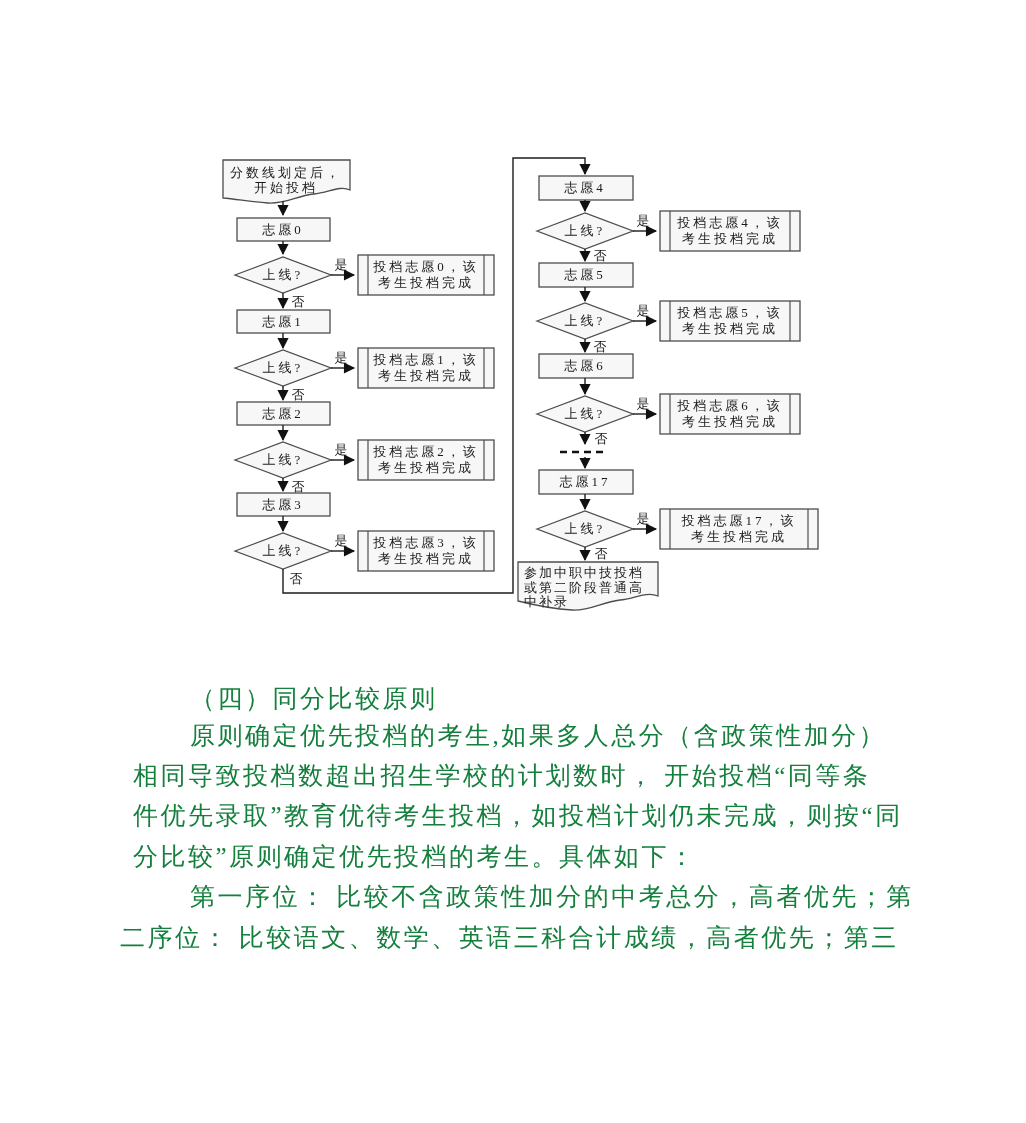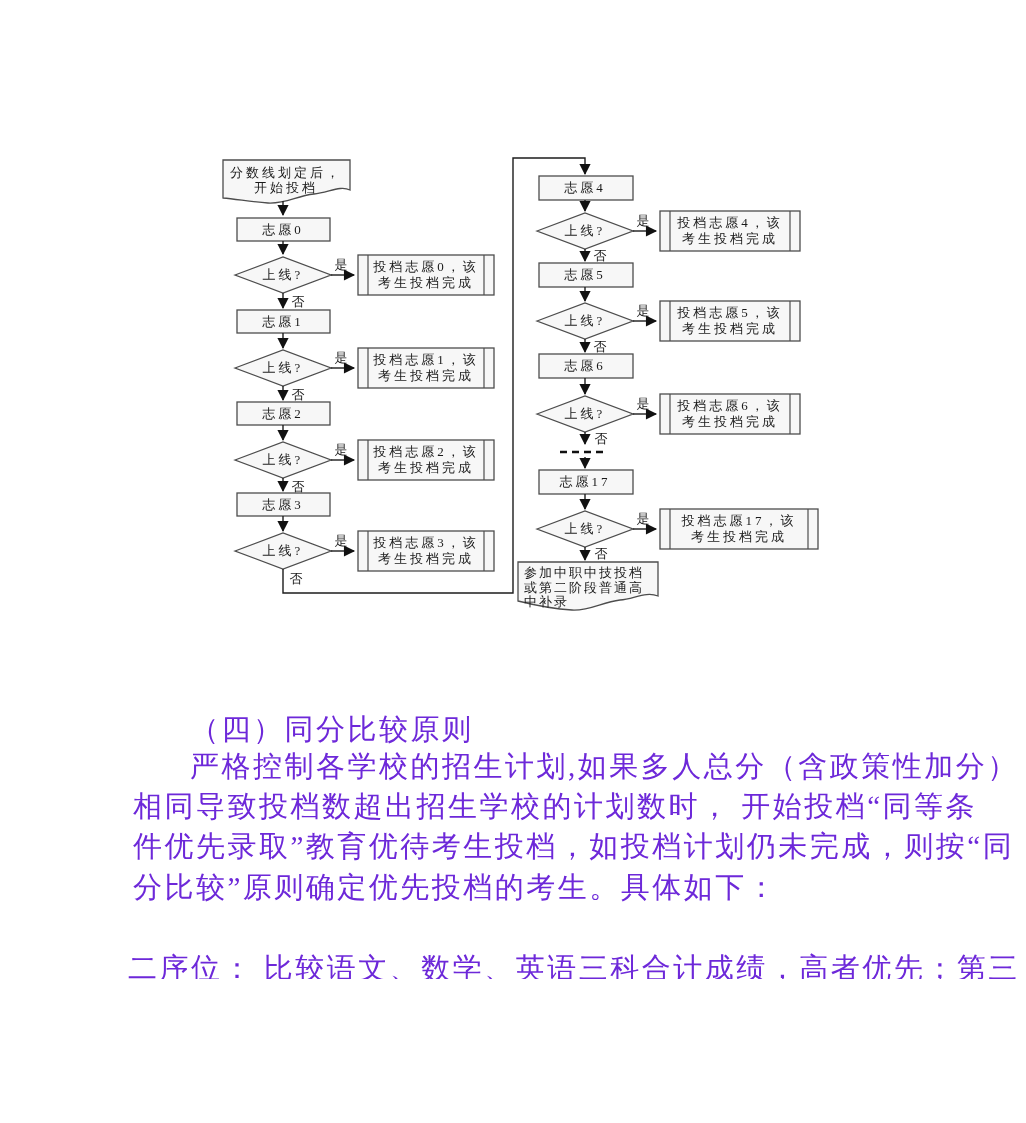--- a/index.html
+++ b/index.html
@@ -14,24 +14,23 @@
   .shape{fill:#f7f7f7;stroke:#4d4d4d;stroke-width:1.3;}
   .docshape{fill:#f7f7f7;stroke:#4d4d4d;stroke-width:1.3;}
   .rline{stroke:#4d4d4d;stroke-width:1.2;}
   .fl{stroke:#1c1c1c;stroke-width:1.4;fill:none;marker-end:url(#ah);}
   .dash{stroke:#111;stroke-width:2.6;stroke-dasharray:7 5;fill:none;}
   .ft{font-family:"Liberation Serif","DejaVu Serif",serif;font-size:13px;fill:#1a1a1a;text-anchor:middle;letter-spacing:3px;}
   .ftl{font-family:"Liberation Serif","DejaVu Serif",serif;font-size:13px;fill:#1a1a1a;text-anchor:start;letter-spacing:2px;}
   .lbl{font-family:"Liberation Serif","DejaVu Serif",serif;font-size:13px;fill:#1a1a1a;text-anchor:middle;letter-spacing:0;}
   .tline{
     position:absolute;
-    font-size:29px;color:#6d28d9;
+    font-size:25px;color:#15803d;
     letter-spacing:2.5px;line-height:1.25;
     white-space:nowrap;
-    margin-top:28px;
   }
   .pagenum{
     position:absolute;left:136px;top:1000px;
     font-size:24px;color:#111;letter-spacing:1px;
   }
 </style>
 </head>
 <body>
 
 <div class="page">
@@ -225,21 +224,22 @@
     <g>
       <path class="docshape" d="M518,562 L658,562 L658,596 C646,591 634,599 620,600 C602,602 590,611 572,610 C554,609 534,605 518,601 Z"></path>
       <text class="ftl" x="524" y="577">参加中职中技投档</text>
       <text class="ftl" x="524" y="592">或第二阶段普通高</text>
       <text class="ftl" x="524" y="606">中补录</text>
     </g>
   </svg>
 
   <div class="tline" style="left:190px;top:683px;">（四）同分比较原则</div>
 
-  <div class="tline" style="left:190px;top:720px;">严格控制各学校的招生计划,如果多人总分（含政策性加分）</div>
+  <div class="tline" style="left:190px;top:720px;">原则确定优先投档的考生,如果多人总分（含政策性加分）</div>
   <div class="tline" style="left:133px;top:760px;">相同导致投档数超出招生学校的计划数时， 开始投档“同等条</div>
   <div class="tline" style="left:133px;top:800px;">件优先录取”教育优待考生投档，如投档计划仍未完成，则按“同</div>
   <div class="tline" style="left:133px;top:841px;">分比较”原则确定优先投档的考生。具体如下：</div>
 
-  <div class="tline" style="left:128px;top:922px;">二序位： 比较语文、数学、英语三科合计成绩，高者优先；第三</div>
+  <div class="tline" style="left:190px;top:881px;">第一序位： 比较不含政策性加分的中考总分，高者优先；第</div>
+  <div class="tline" style="left:120px;top:922px;">二序位： 比较语文、数学、英语三科合计成绩，高者优先；第三</div>
 
   <div class="pagenum">—6—</div>
 </div>
 
 </body></html>

